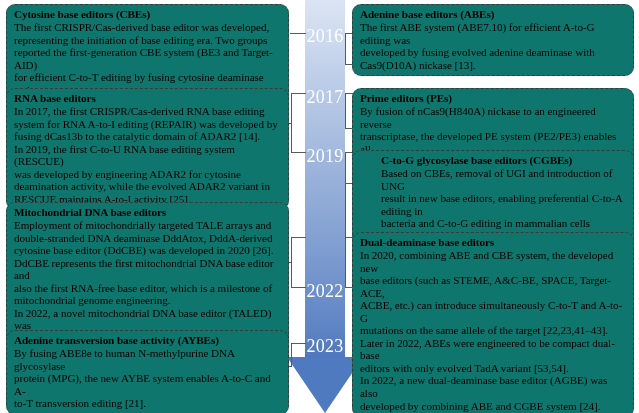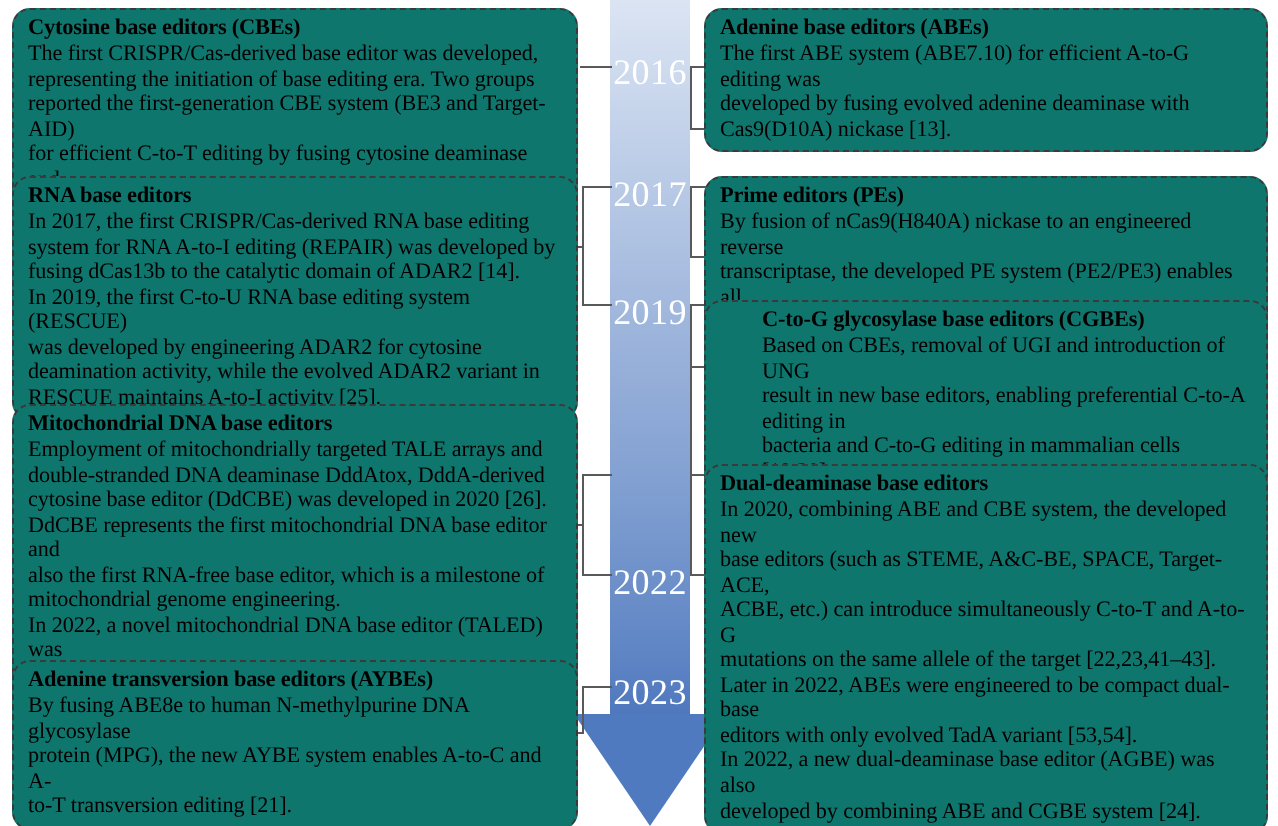--- a/index.html
+++ b/index.html
@@ -161,21 +161,21 @@
 double-stranded DNA deaminase DddAtox, DddA-derived
 cytosine base editor (DdCBE) was developed in 2020 [26].
 DdCBE represents the first mitochondrial DNA base editor and
 also the first RNA-free base editor, which is a milestone of
 mitochondrial genome engineering.
 In 2022, a novel mitochondrial DNA base editor (TALED) was
 developed based on DdCBE, enabling A-to-G editing [27].</span>
   </div>
 
   <div class="tbox" style="left:6px; top:330px; width:283px;">
-    <span class="ttl">Adenine transversion base editors (AYBEs)</span>
+    <span class="ttl">Adenine transversion base activity (AYBEs)</span>
     <span class="body">By fusing ABE8e to human N-methylpurine DNA glycosylase
 protein (MPG), the new AYBE system enables A-to-C and A-
 to-T transversion editing [21].</span>
   </div>
 
   <div class="tbox" style="left:352px; top:4px; width:282px;">
     <span class="ttl">Adenine base editors (ABEs)</span>
     <span class="body">The first ABE system (ABE7.10) for efficient A-to-G editing was
 developed by fusing evolved adenine deaminase with
 Cas9(D10A) nickase [13].</span>

